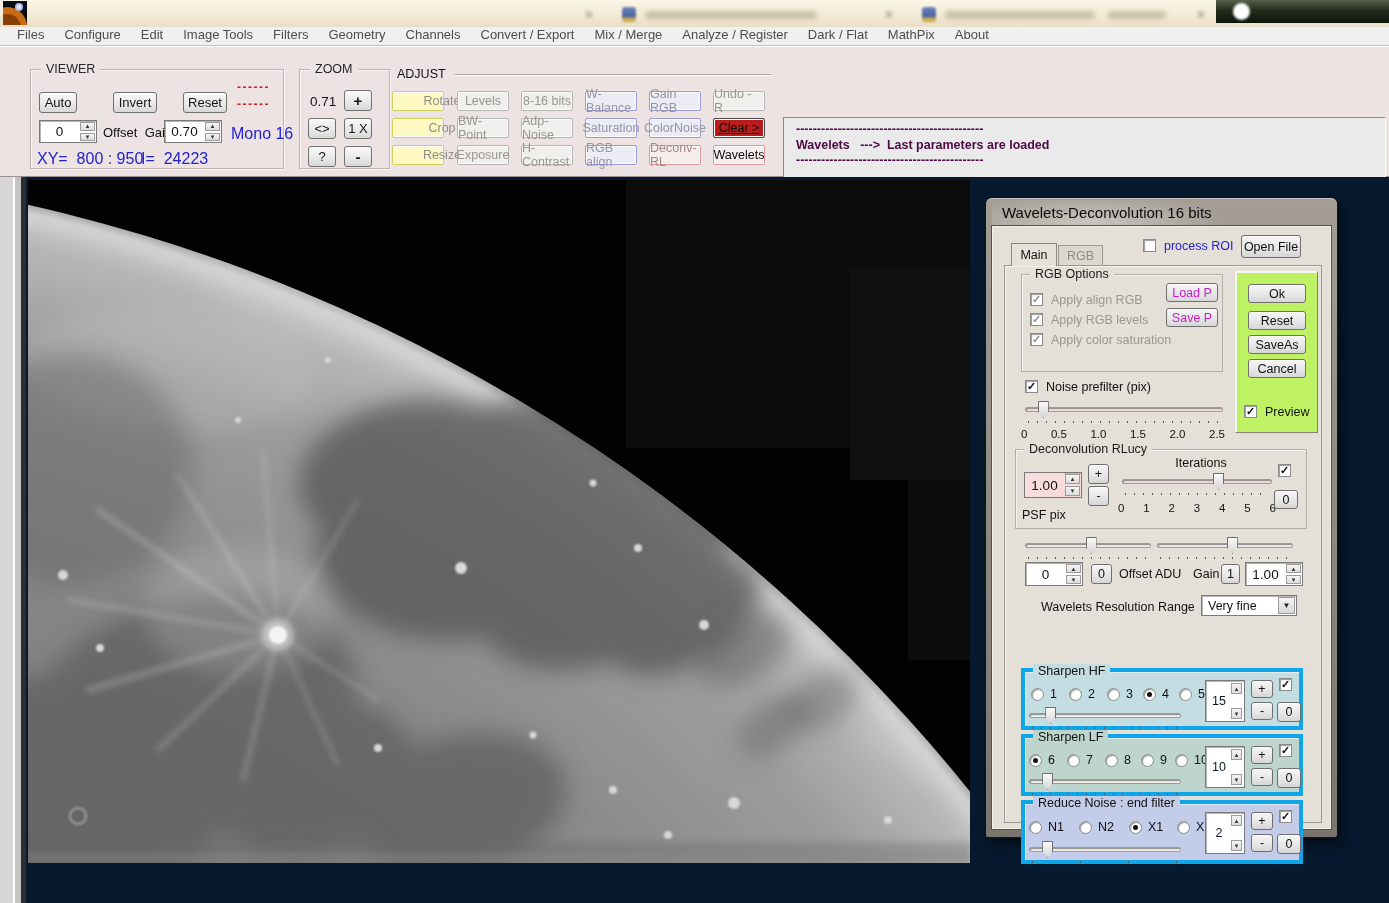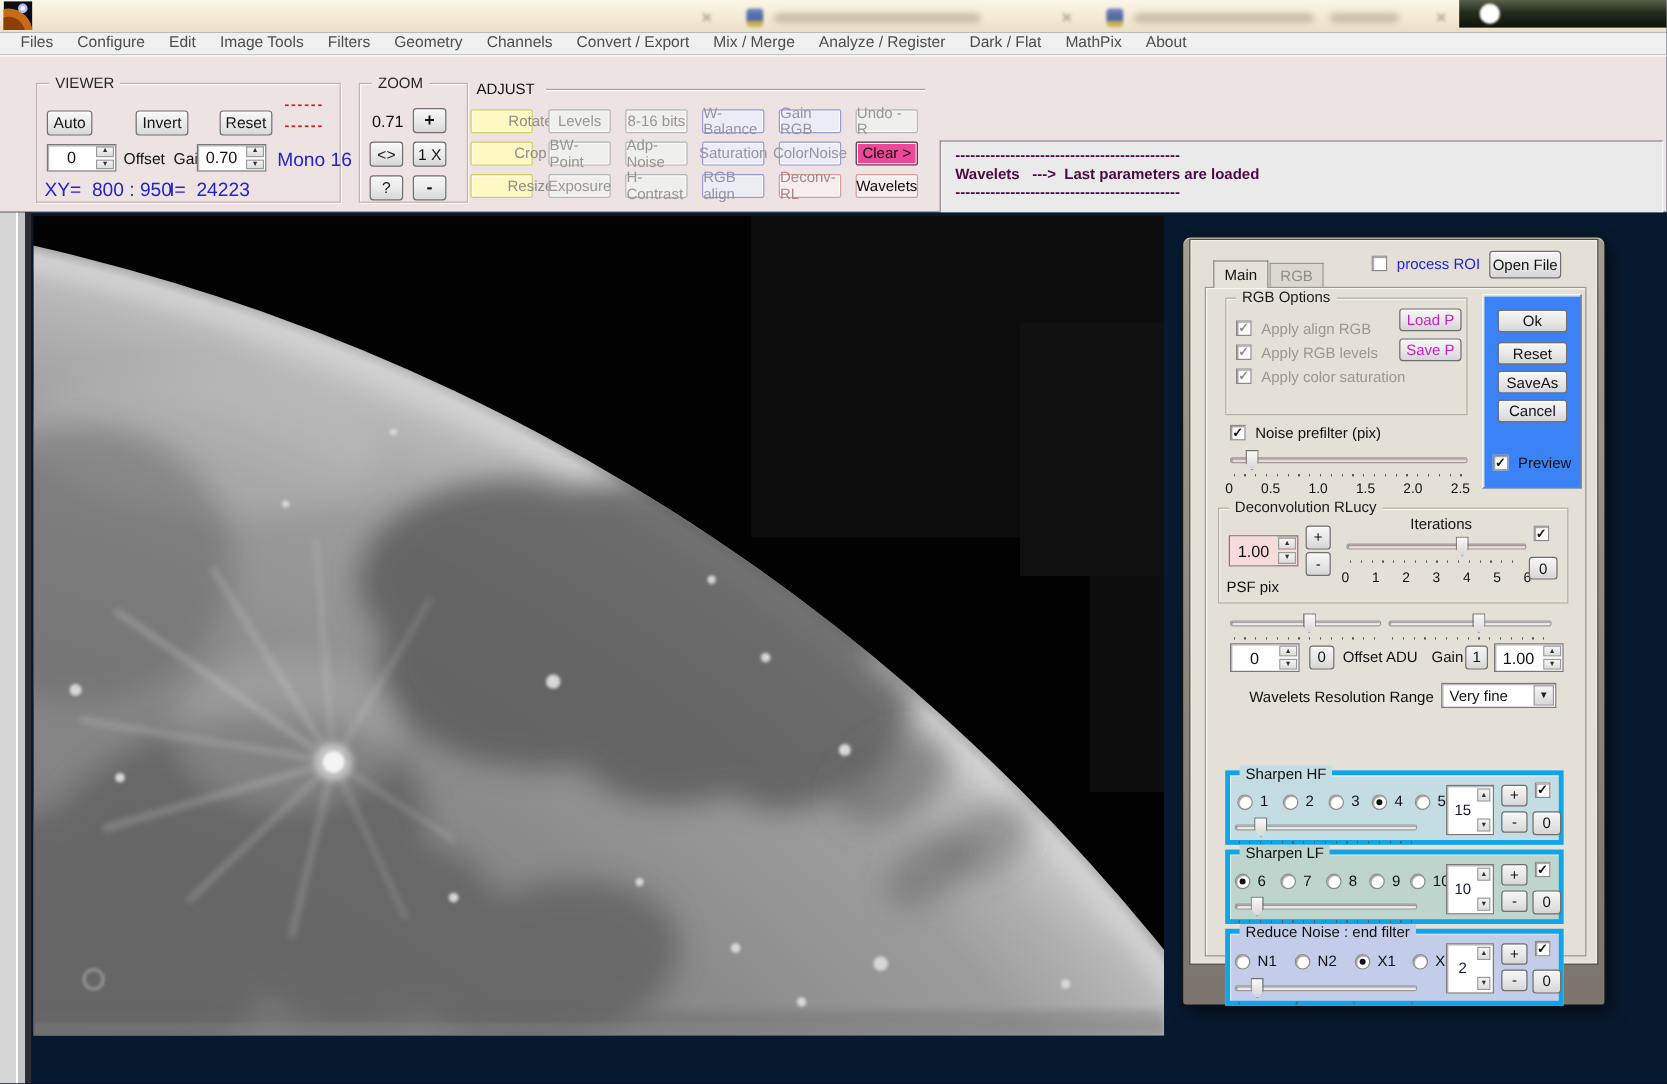--- a/index.html
+++ b/index.html
@@ -46,21 +46,21 @@
     display:flex; align-items:center; justify-content:center; font-size:7px; color:#333; line-height:0; }
   .blue-text { color:#2323cf; font-size:16px; position:absolute; white-space:pre; }
   .red-dashes { position:absolute; color:#d42020; font-weight:bold; font-size:12px; letter-spacing:1.5px; }
 
   
   .abtn { position:absolute; width:52px; height:20px; display:flex; align-items:center; justify-content:center;
     font-size:12.5px; border-radius:2px; border:1px solid; box-shadow:inset 0 0 0 1px #fbfbf8; }
   .b-yellow { border-color:#cfcf5a; background:#fef9c3; color:#908e84;padding-left:48px; }
   .b-gray   { border-color:#b6b6b6; background:#efefec; color:#9a968e; }
   .b-blue   { border-color:#9a9ad6; background:#ececf5; color:#9793a6; }
-  .b-dark   { border-color:#4a4a4a; background:#ec4899; color:#0d0d0d; }
+  .b-dark   { border-color:#4a4a4a; background:#b91c1c; color:#0d0d0d;text-decoration:underline; }
   .b-red    { border-color:#d89c9c; background:#f6eded; color:#a98585; }
   .b-red-dark { border-color:#d89c9c; background:#f8eded; color:#0d0d0d; }
 
   #message-panel { position:absolute; left:783px; top:70px; width:603px; height:66px; background:#eaeaea;
     border-top:1px solid #8a8a8a; border-left:1px solid #8a8a8a;
     border-bottom:1px solid #fcfcfc; border-right:1px solid #fcfcfc;
     padding:4px 0 0 12px; }
   #message-panel div { font-size:12.5px; font-weight:bold; color:#4e0845; line-height:15.5px; white-space:pre; }
 
   
@@ -135,21 +135,21 @@
     background:linear-gradient(#f4f4f4,#ddd); border:1px solid #9b9b9b; line-height:0; }
   .tallspin .up { top:2px; } .tallspin .dn { bottom:2px; }
 
   .combo { position:absolute; background:#fff; border:1px solid #7a7a7a; display:flex;
     box-shadow:inset 1px 1px 0 #bbb; }
   .combo .cval { flex:1; font-size:12.5px; color:#111; display:flex; align-items:center; padding-left:6px; }
   .combo .carrow { width:17px; margin:1px; background:linear-gradient(#f4f4f4,#d8d8d8); border:1px solid #9b9b9b;
     display:flex; align-items:center; justify-content:center; font-size:8px; color:#222; }
 
   #actions-panel { position:absolute; border:1px solid; border-color:#f8f6f0 #86827a #86827a #f8f6f0;
-    background:#3b82f6; box-shadow:1px 1px 0 #f8f6f0 inset; }
+    background:#bef264; box-shadow:1px 1px 0 #f8f6f0 inset; }
   .lbl12 { position:absolute; font-size:12.5px; color:#111; white-space:pre; }
 </style>
 </head>
 <body>
 
 <div id="stage">
 
   <div id="titlebar">
     <div id="app-icon">
       <svg width="24" height="24" viewBox="0 0 24 24">
@@ -362,20 +362,23 @@
               <circle cx="50" cy="636" r="8"></circle>
             <circle cx="490" cy="195" r="14"></circle>
           </g>
           <rect x="0" y="662" width="942" height="21" fill="#6a6a6a" opacity="0.35" filter="url(#f3)"></rect>
           <rect x="0" y="672" width="942" height="11" fill="#8a8a8a" opacity="0.30" filter="url(#f1)"></rect>
         </g>
       </svg>
     </div>
 
     <div id="dialog">
+      <div id="dialog-titlebar">
+        <span>Wavelets-Deconvolution 16 bits</span>
+      </div>
       <div id="dialog-body">
 
         <div class="tab" id="tab-main">Main</div>
         <div class="tab" id="tab-rgb">RGB</div>
 
         <div class="cb" style="left:150px;top:12px">
           <div class="box">
               <span class="mark">✓</span>
             </div>
           <span class="lbl" style="color:#2323cf">process ROI</span>

